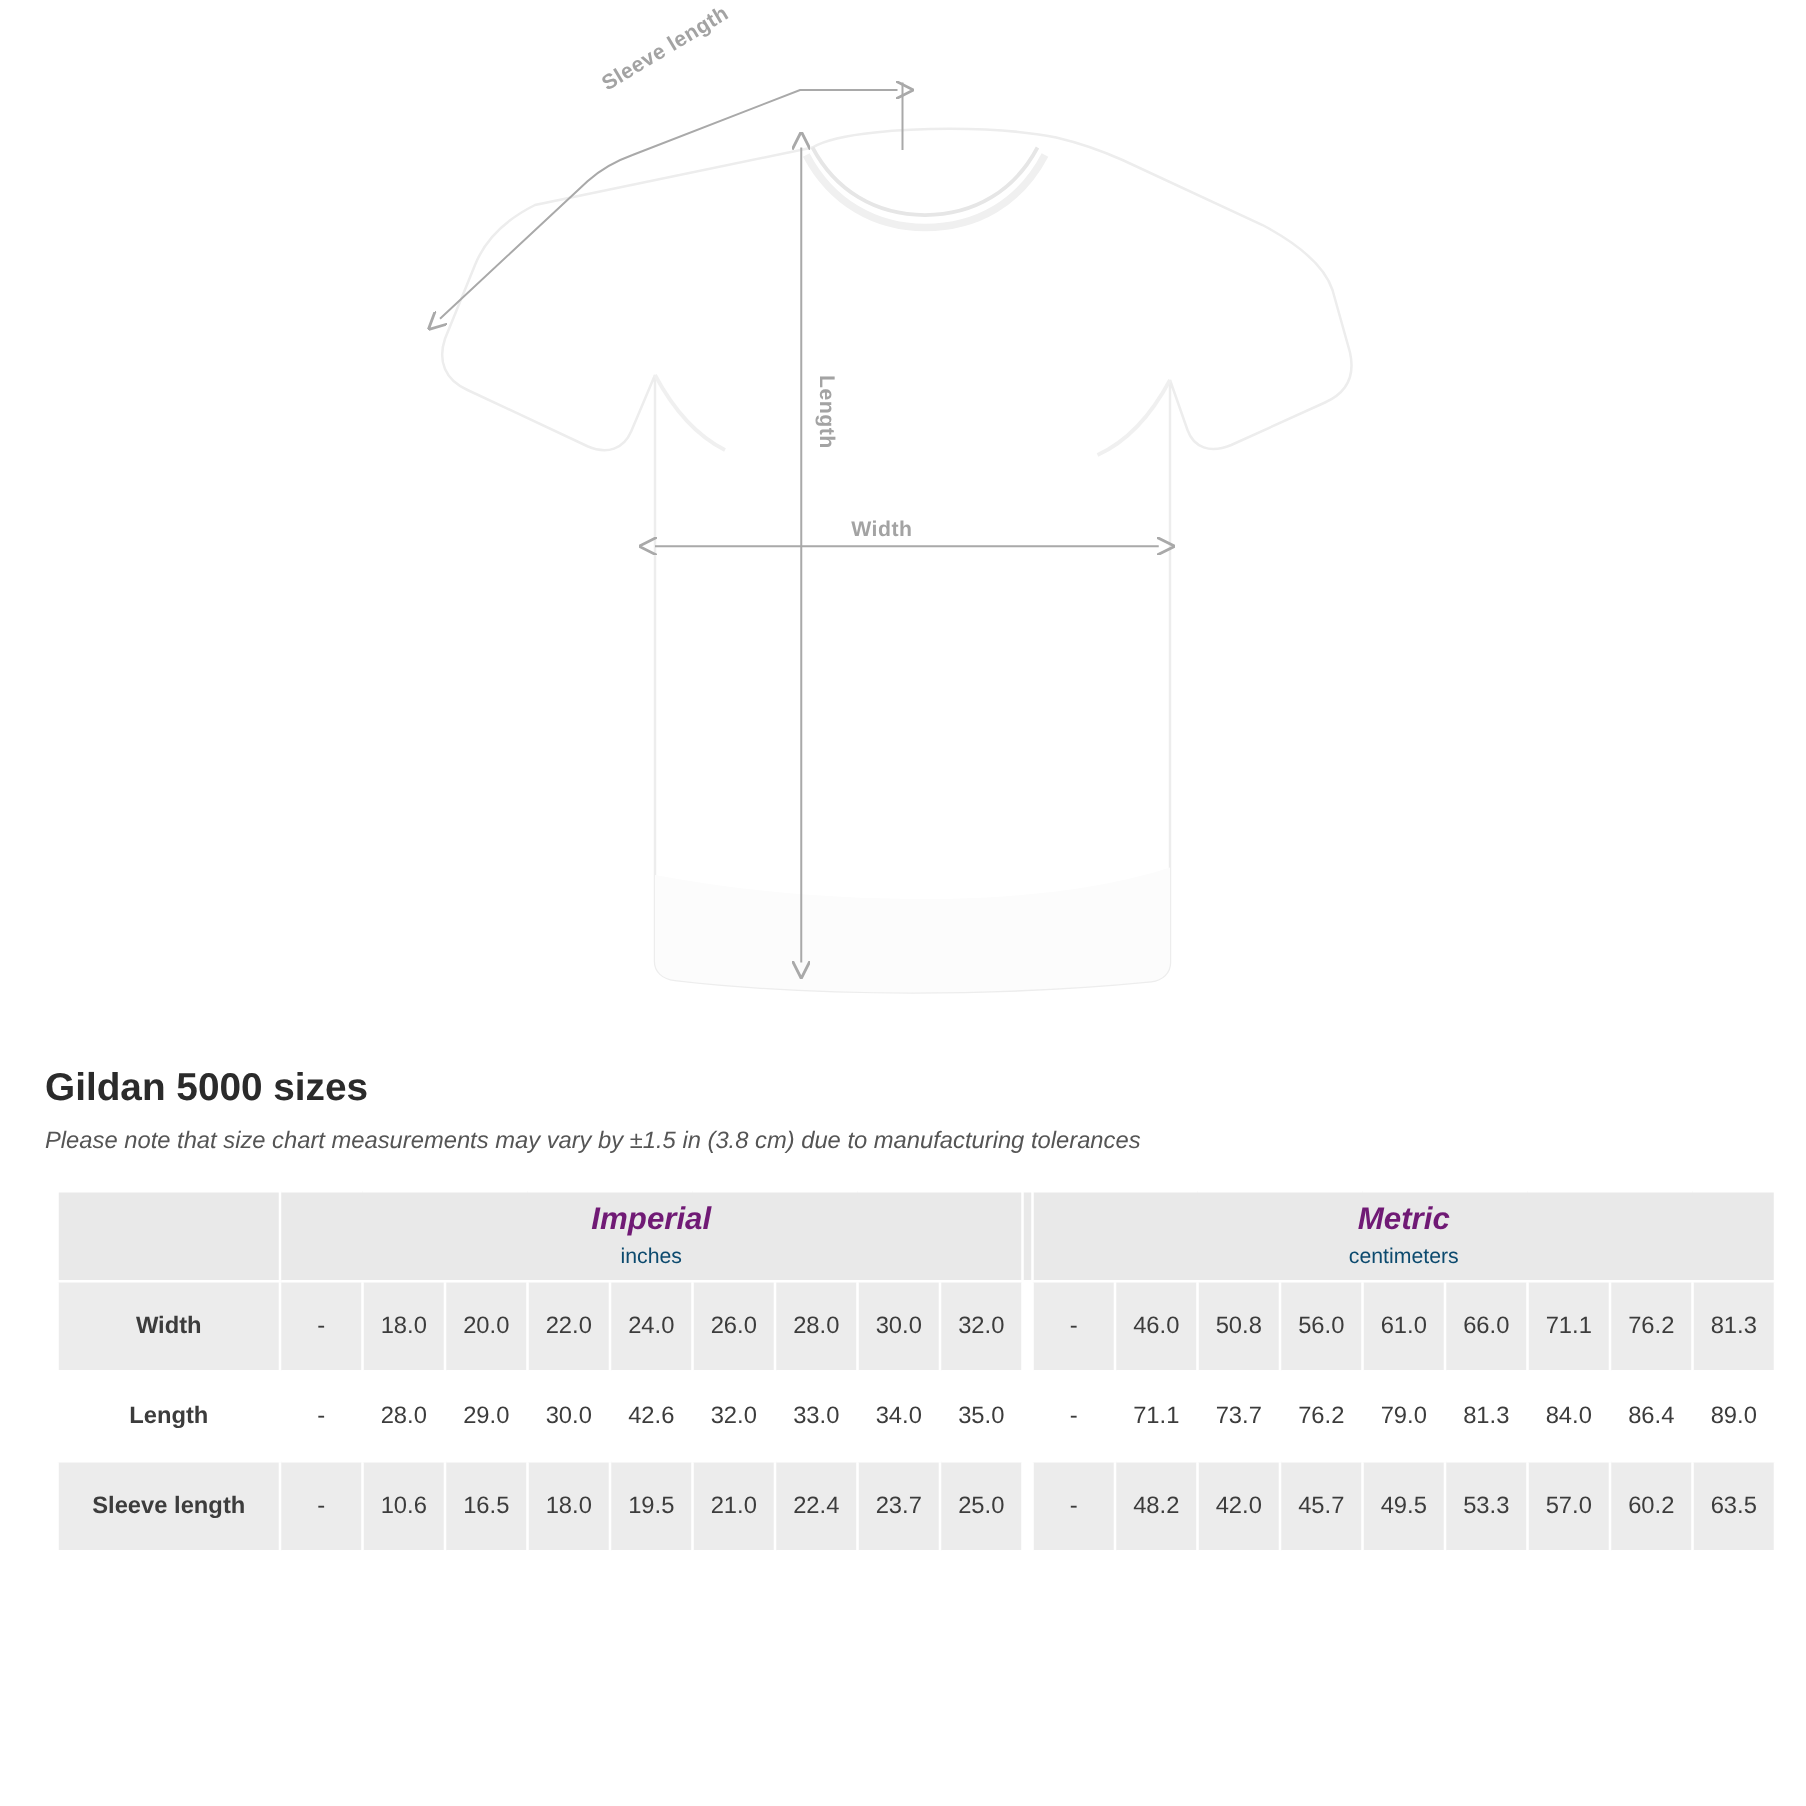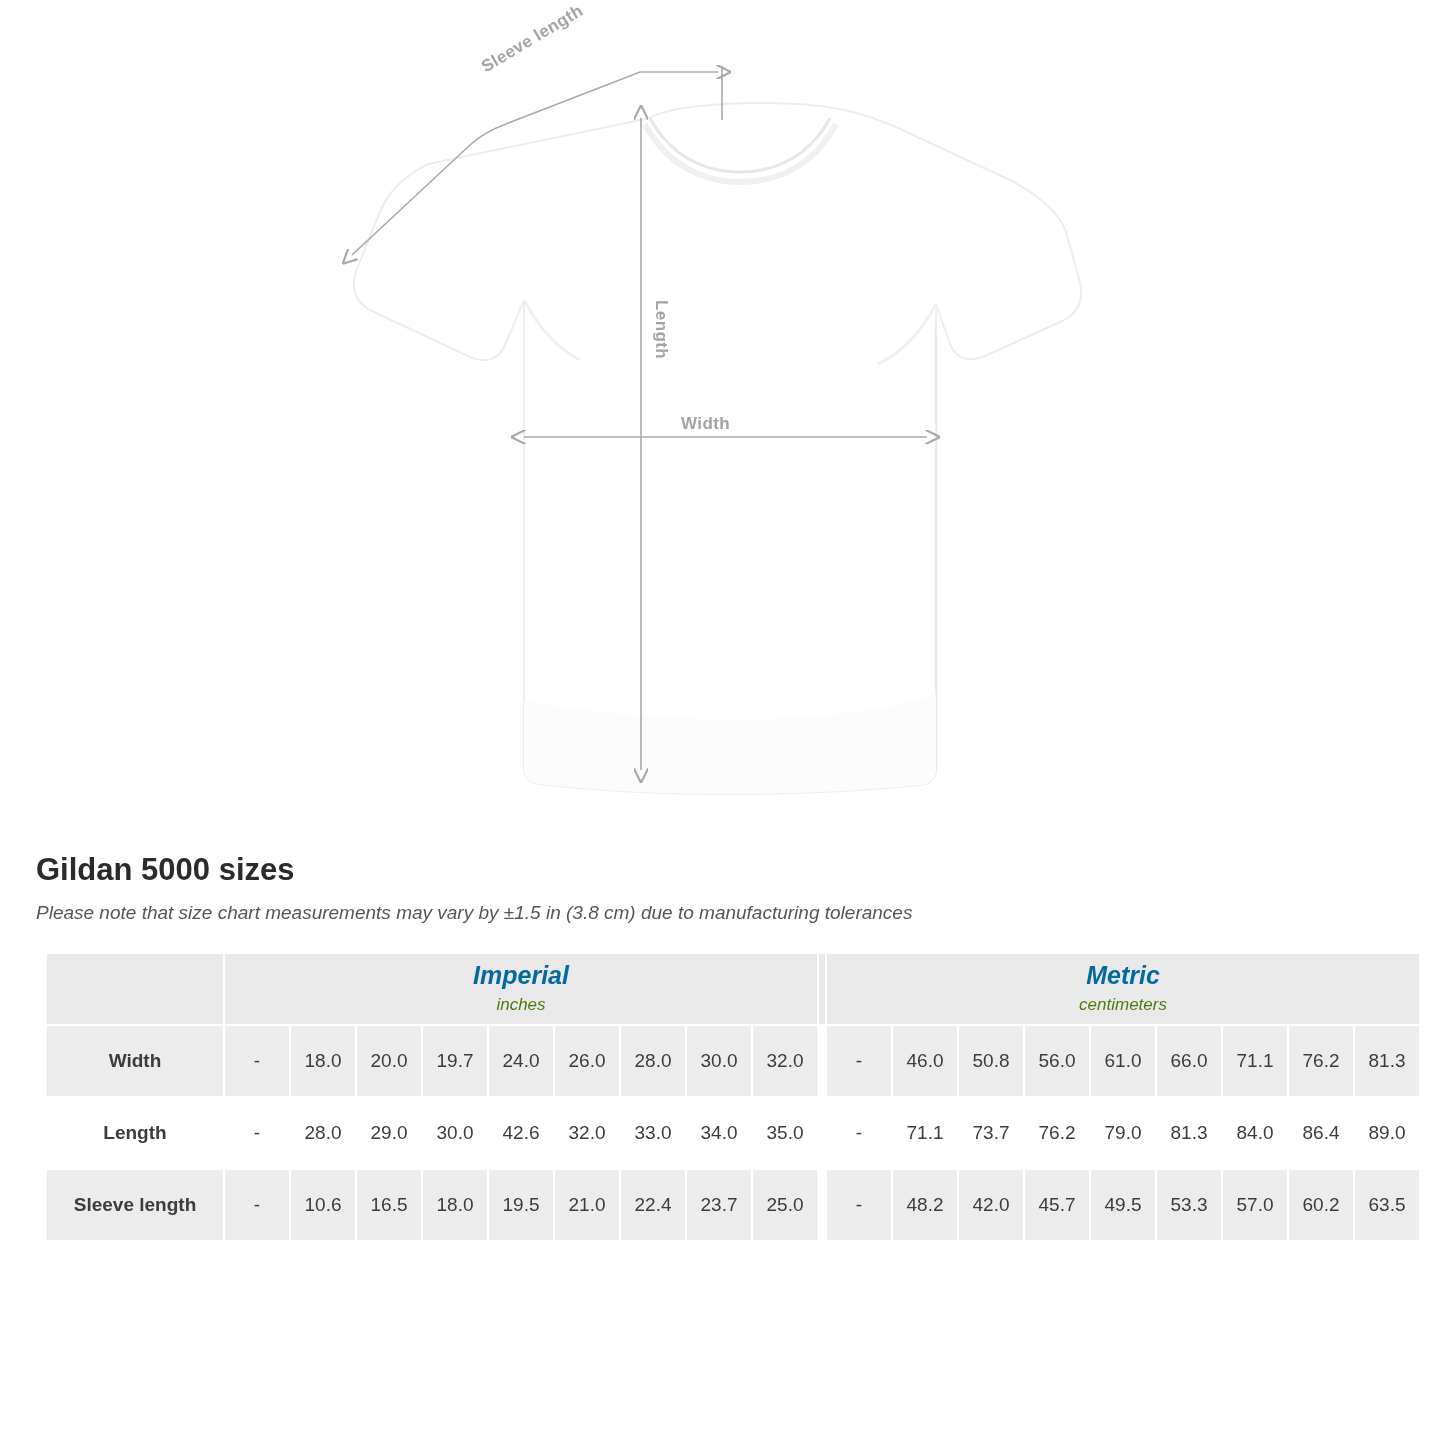--- a/index.html
+++ b/index.html
@@ -92,27 +92,26 @@
     border: 2px solid #ffffff;
   }
   .unit-head {
     background: #e9e9e9;
     height: 110px;
   }
   .unit-title {
     font-size: 25px;
     font-weight: bold;
     font-style: italic;
-    color: #0369a1;
+    color: #701a75;
     line-height: 1.25;
   }
   .unit-sub {
     font-size: 17px;
-    font-style: italic;
-    color: #4d7c0f;
+    color: #0c4a6e;
     line-height: 1.6;
   }
   .row-head {
     font-weight: bold;
     font-size: 20px;
     color: #3c3c3c;
   }
   tr.r-size td { background: #ffffff; }
   tr.r-size td.row-head { background: #ffffff; }
   tr.r-shade td { background: #ececec; }
@@ -217,21 +216,21 @@
           <div class="unit-sub">centimeters</div>
         </td>
       </tr>
 
 
       <tr class="r-shade">
         <td class="first-col row-head">Width</td>
         <td>-</td>
         <td>18.0</td>
         <td>20.0</td>
-        <td>19.7</td>
+        <td>22.0</td>
         <td>24.0</td>
         <td>26.0</td>
         <td>28.0</td>
         <td>30.0</td>
         <td>32.0</td>
         <td class="spacer-col"></td>
         <td>-</td>
         <td>46.0</td>
         <td>50.8</td>
         <td>56.0</td>

